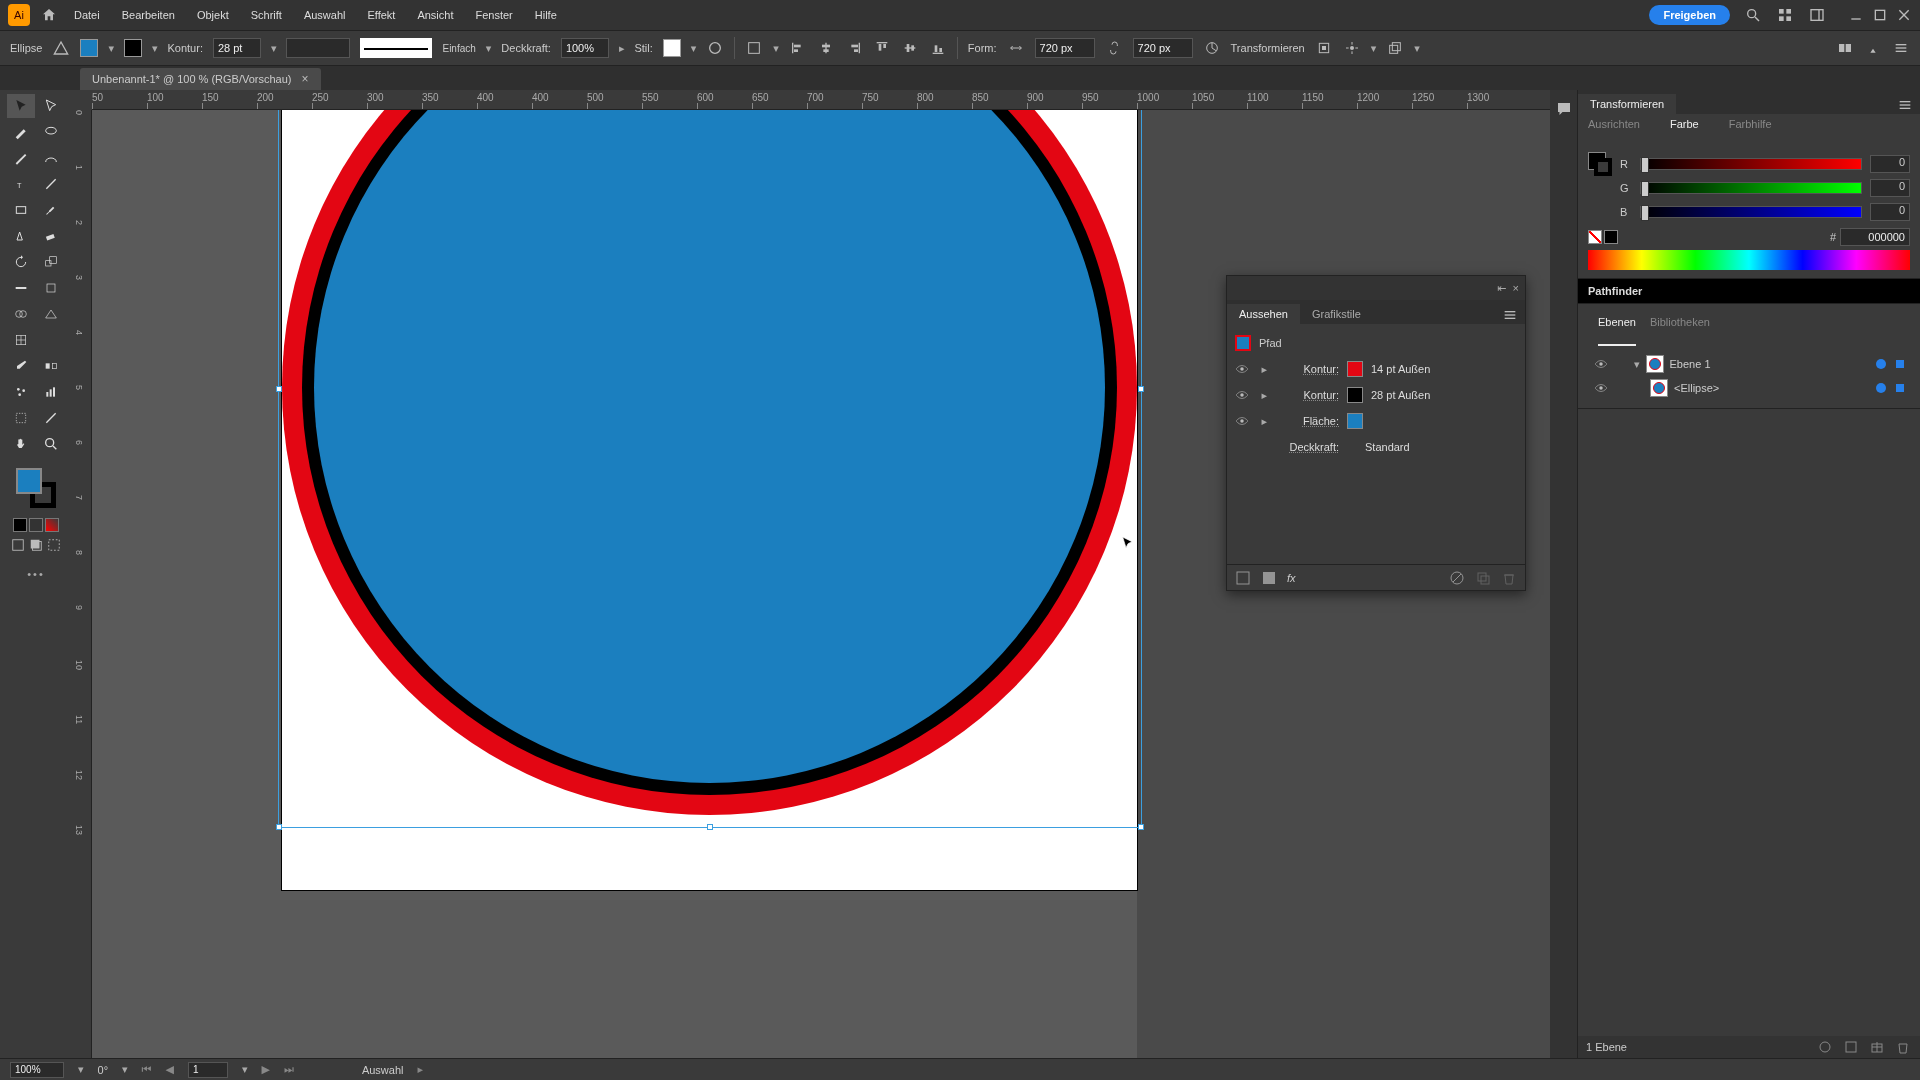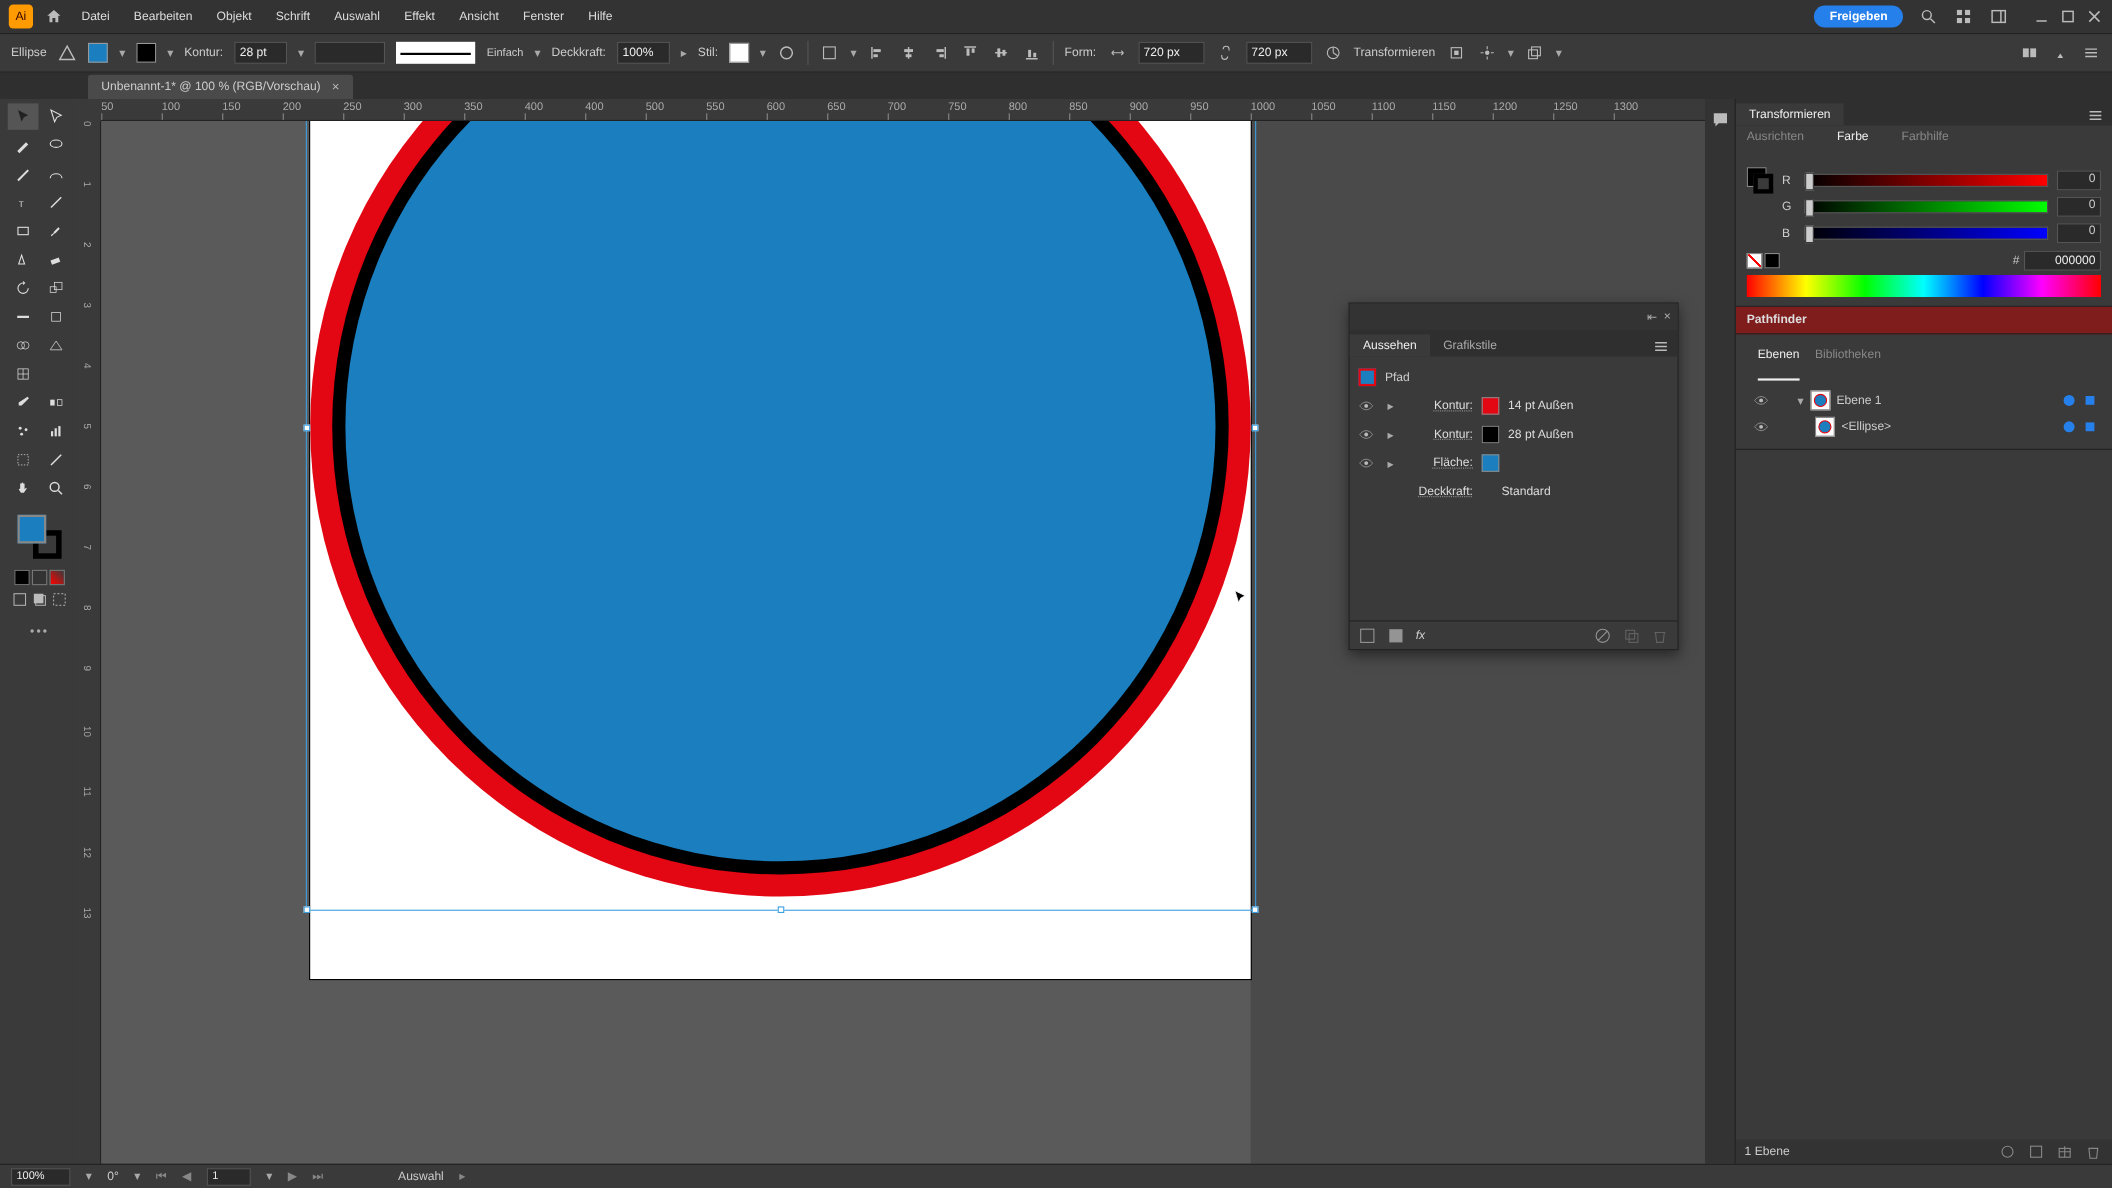--- a/index.html
+++ b/index.html
@@ -111,21 +111,21 @@
   .cp-box{width:24px;height:24px;position:relative;}
   .cp-fill{position:absolute;left:0;top:0;width:18px;height:18px;background:#000;border:1px solid #888;}
   .cp-stroke{position:absolute;right:0;bottom:0;width:18px;height:18px;border:4px solid #000;background:#3a3a3a;}
   .spectrum{height:20px;background:linear-gradient(to right,red,yellow,lime,cyan,blue,magenta,red);margin-top:4px;}
   .hex-row{display:flex;align-items:center;gap:6px;margin-top:4px;justify-content:space-between;}
   .none-sw{display:flex;gap:2px;}
   .none-sw div{width:14px;height:14px;border:1px solid #888;}
   .none-sw .n1{background:linear-gradient(45deg,transparent 45%,red 45%,red 55%,transparent 55%),#fff;}
   .none-sw .n2{background:#000;}
   .hex-row input{width:70px;height:18px;background:#2a2a2a;border:1px solid #555;color:#eee;text-align:right;padding-right:4px;}
-  .section-title{padding:6px 10px;background:#7f1d1d;color:#ddd;border-bottom:1px solid #222;font-weight:600;}
+  .section-title{padding:6px 10px;background:#000000;color:#ddd;border-bottom:1px solid #222;font-weight:600;}
   .layers-tabs{display:flex;padding:4px 10px 0 10px;gap:14px;}
   .layers-tabs span{color:#888;padding-bottom:16px;}
   .layers-tabs span.active{color:#eee;border-bottom:2px solid #eee;}
   .layer-row{display:flex;align-items:center;height:24px;padding:0 6px;gap:6px;}
   .layer-row .eye{width:14px;}
   .layer-row .thumb{width:18px;height:18px;border:1px solid #888;background:#fff;display:flex;align-items:center;justify-content:center;}
   .layer-row .thumb .dot{width:12px;height:12px;border-radius:50%;background:#1b7fbf;border:1px solid #e30613;}
   .layer-row.child{padding-left:36px;}
   .layer-row .seldot{margin-left:auto;width:10px;height:10px;}
   .layer-row .seldot.on{background:#2680eb;border-radius:50%;}

